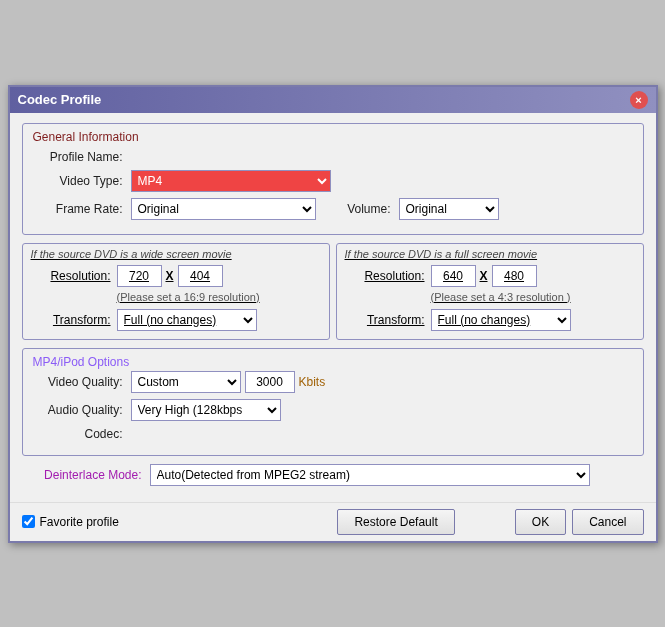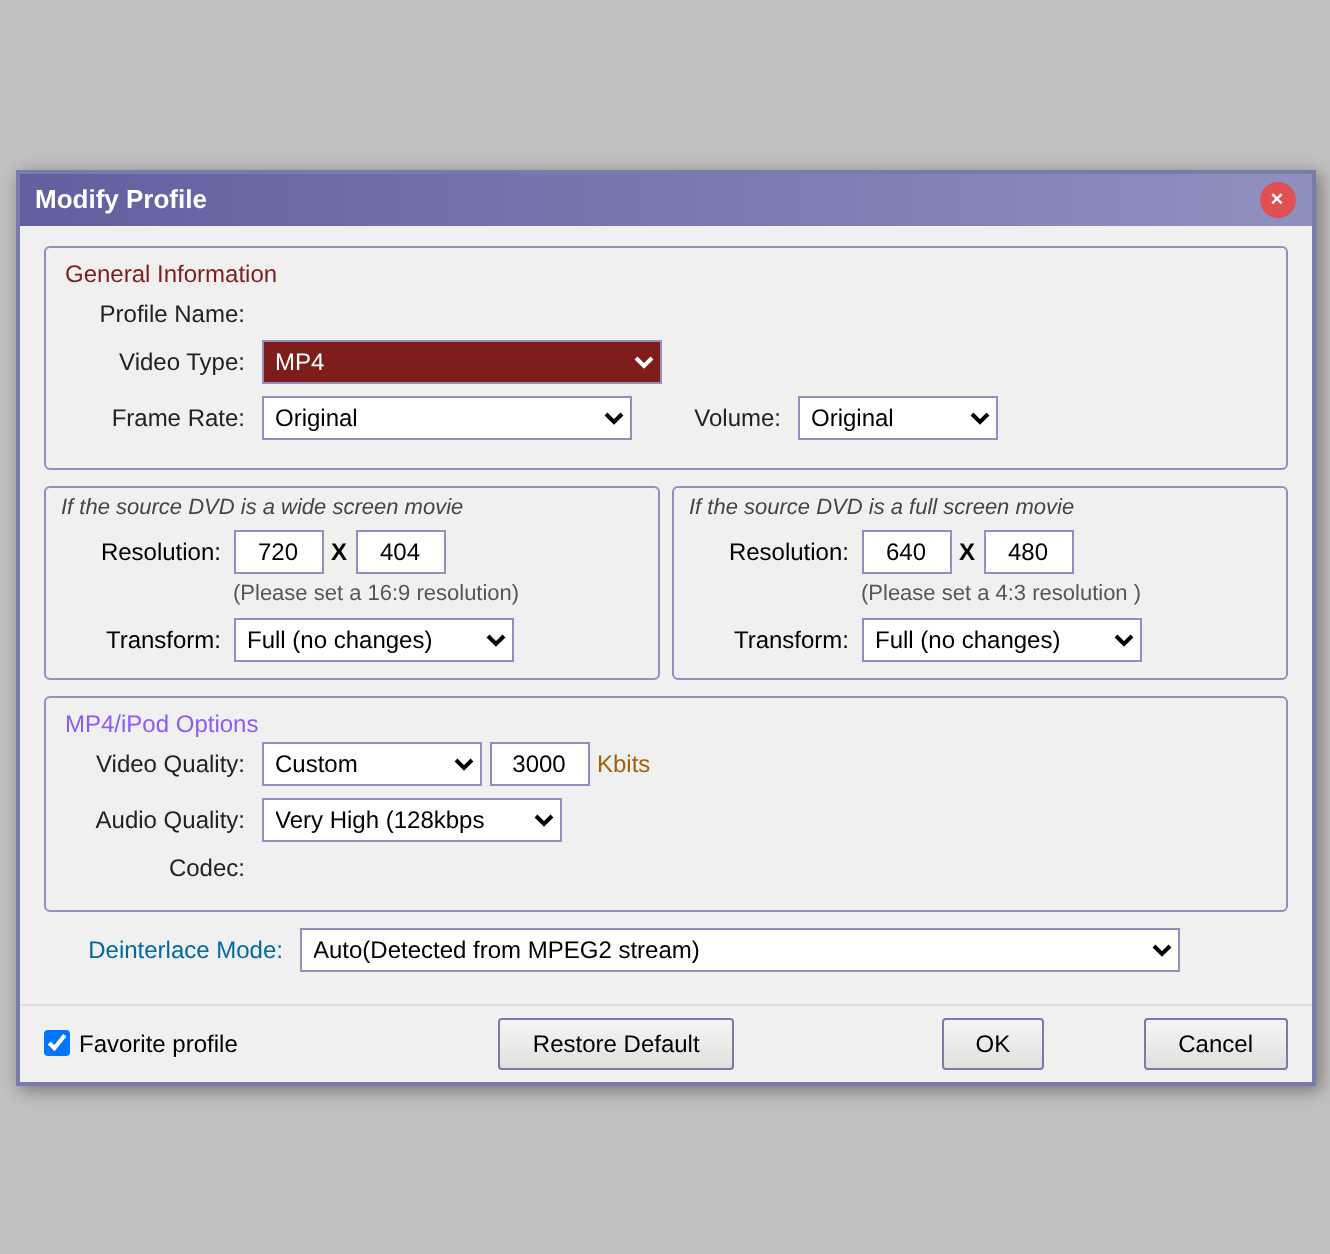--- a/index.html
+++ b/index.html
@@ -77,21 +77,21 @@
       height: 22px;
       cursor: pointer;
     }
     .profile-name-input {
       width: 240px;
       background: #f5f5f5;
       color: #888;
     }
     .video-type-select {
       width: 200px;
-      background: #7f1d1d;
+      background: #ef4444;
       color: white;
     }
     .frame-rate-select { width: 185px; }
     .volume-select { width: 100px; }
     .resolution-row {
       display: flex;
       align-items: center;
       margin-bottom: 4px;
     }
     .resolution-row label {
@@ -144,30 +144,29 @@
     }
     .bottom-row {
       display: flex;
       align-items: center;
       margin-bottom: 6px;
     }
     .bottom-row label {
       min-width: 120px;
       text-align: right;
       margin-right: 8px;
-      color: #0369a1;
+      color: #a21caf;
     }
     .deinterlace-select { width: 440px; }
     .resize-select { width: 440px; }
     .footer {
       display: flex;
       align-items: center;
       padding: 6px 12px;
       border-top: 1px solid #ddd;
-      gap: 44px;
     }
     .favorite-row {
       display: flex;
       align-items: center;
       flex: 1;
     }
     .favorite-row input[type="checkbox"] {
       margin-right: 5px;
     }
     .btn {
@@ -184,35 +183,36 @@
       display: flex;
       gap: 6px;
       margin-bottom: 8px;
     }
     .half-box {
       flex: 1;
       border: 1px solid #9090c0;
       border-radius: 3px;
       padding: 4px 8px 8px 8px;
       position: relative;
+      text-decoration: underline;
     }
     .half-box .box-title {
       font-size: 11px;
       color: #444;
       margin-bottom: 5px;
       font-style: italic;
     }
   </style>
 </head>
 <body>
 
 <div class="dialog">
 
   <div class="title-bar">
-    <span>Modify Profile</span>
+    <span>Codec Profile</span>
     <div class="title-bar-close">×</div>
   </div>
 
   <div class="dialog-body">
 
     <div class="fieldset">
       <div style="font-size:12px;color:#7f1d1d;margin-bottom:6px;">General Information</div>
 
       <div class="form-row">
         <label>Profile Name:</label>

